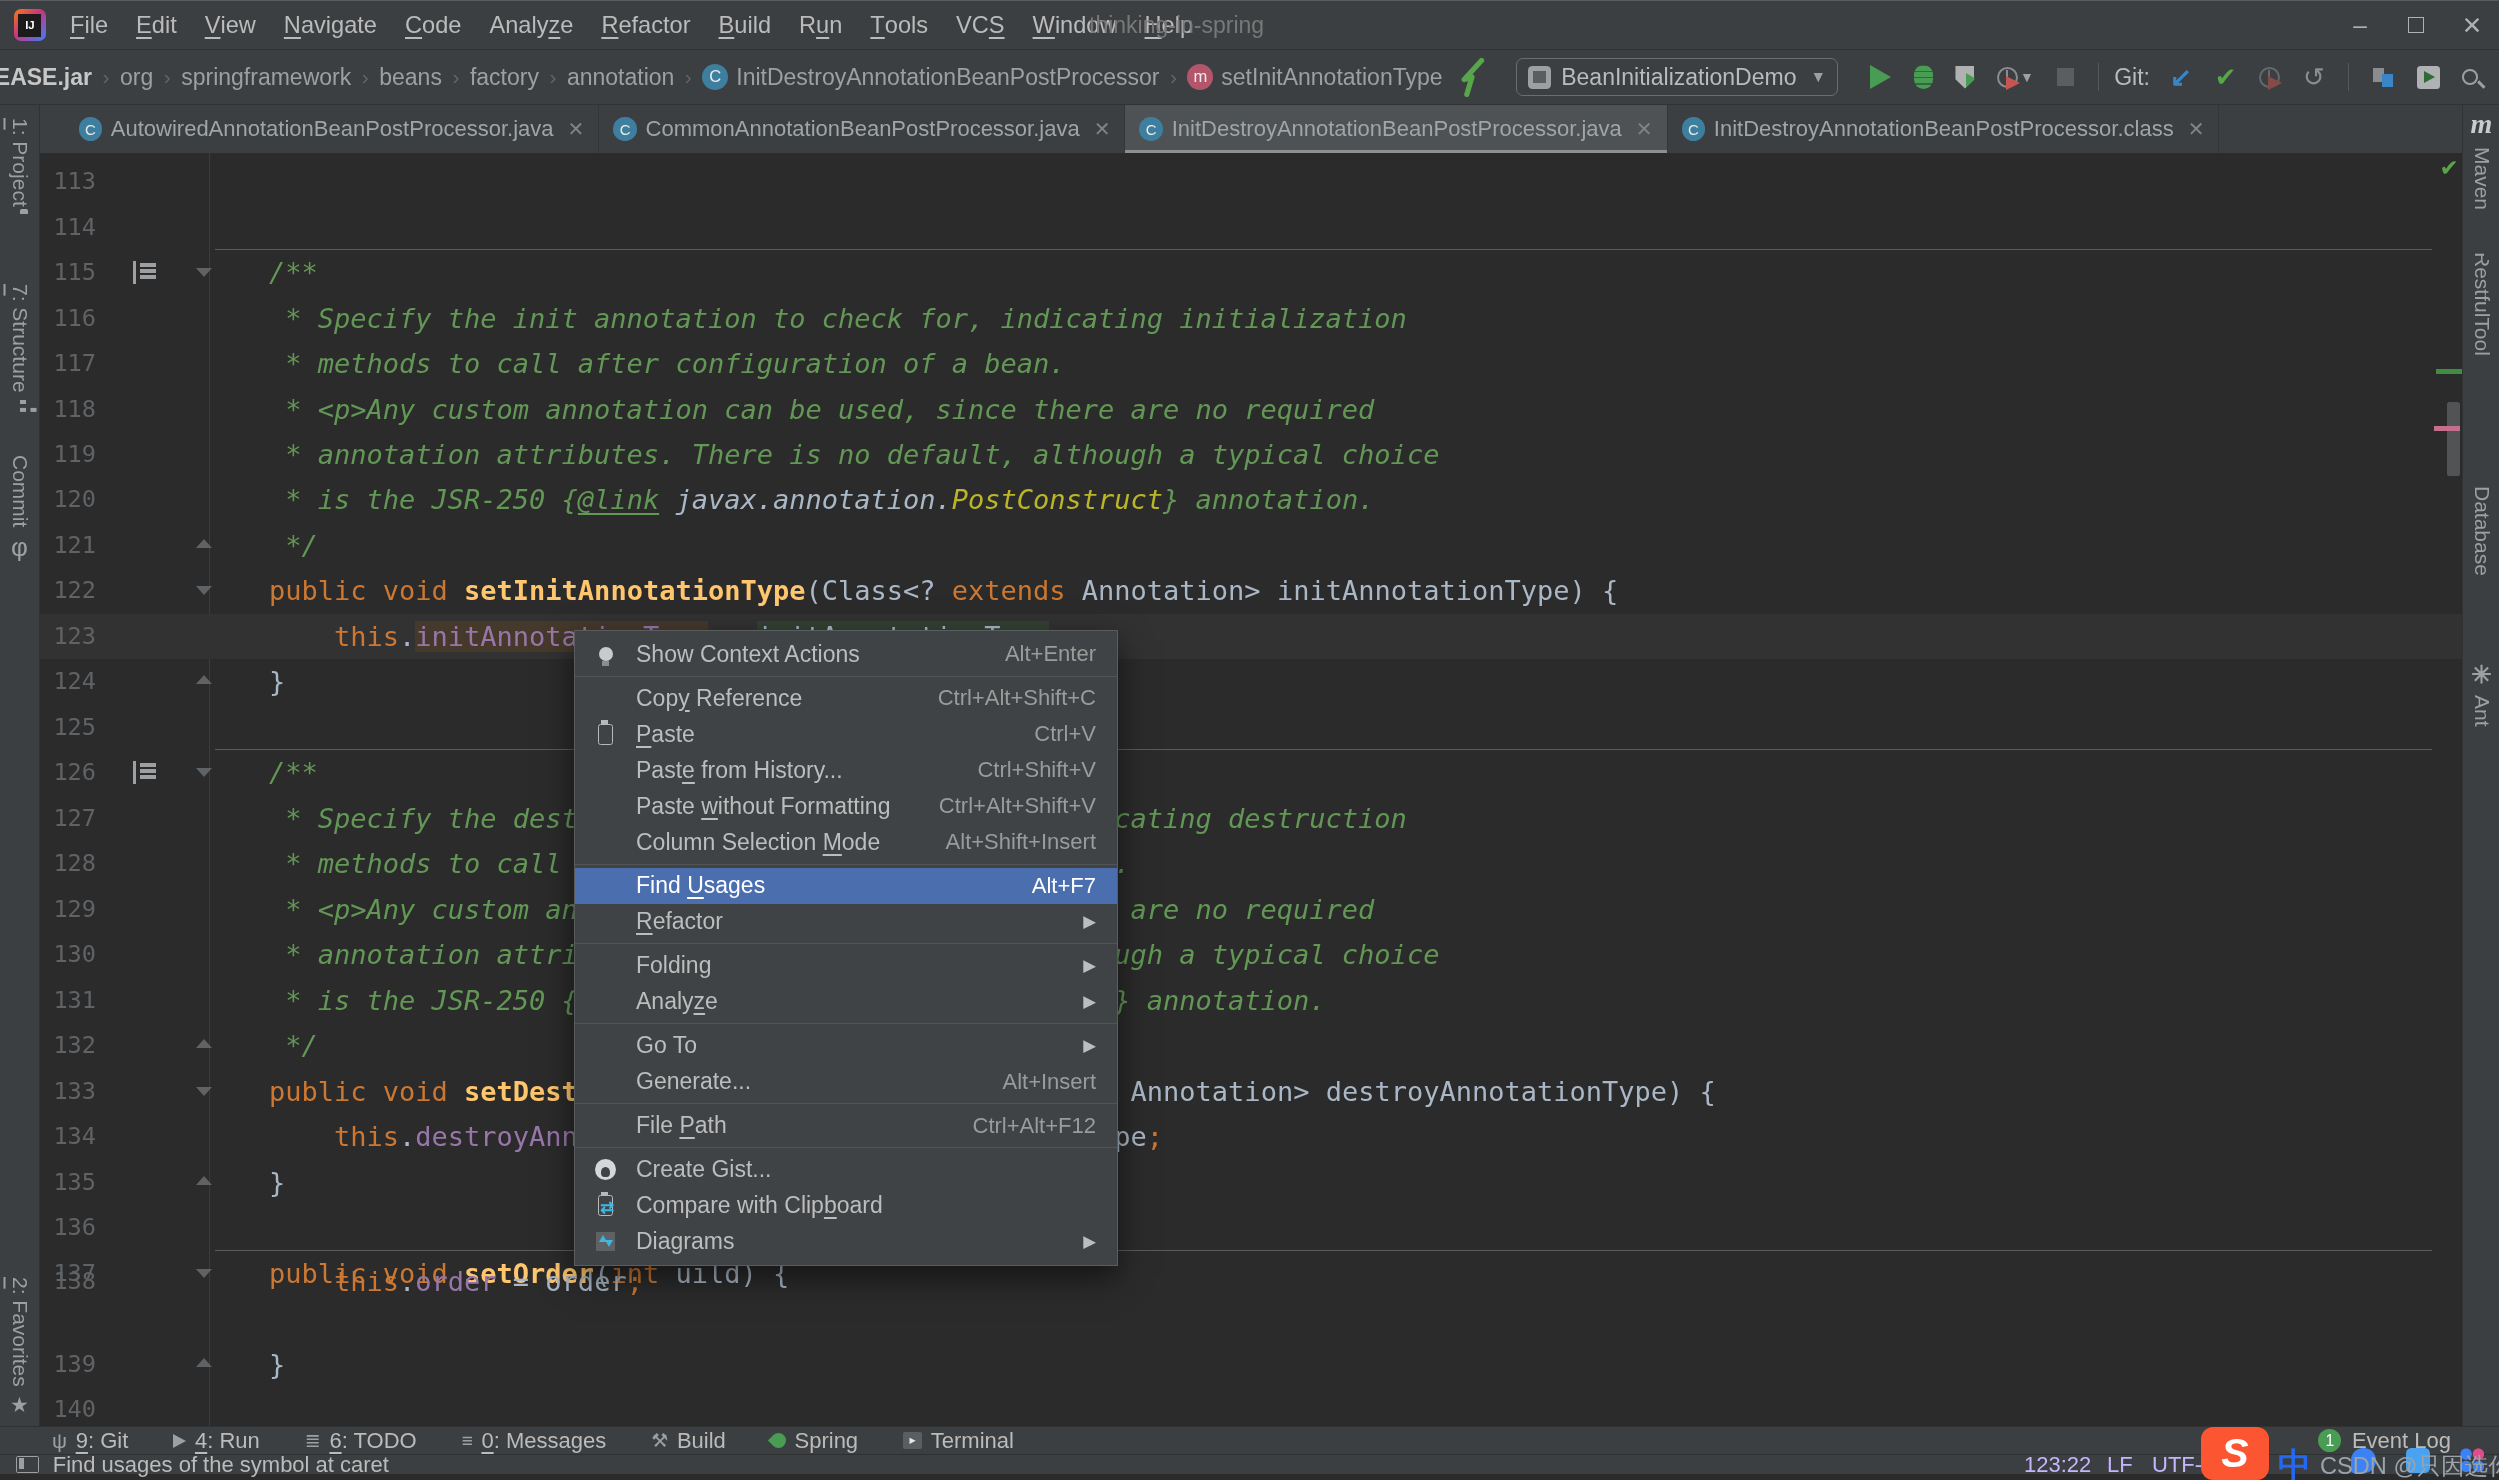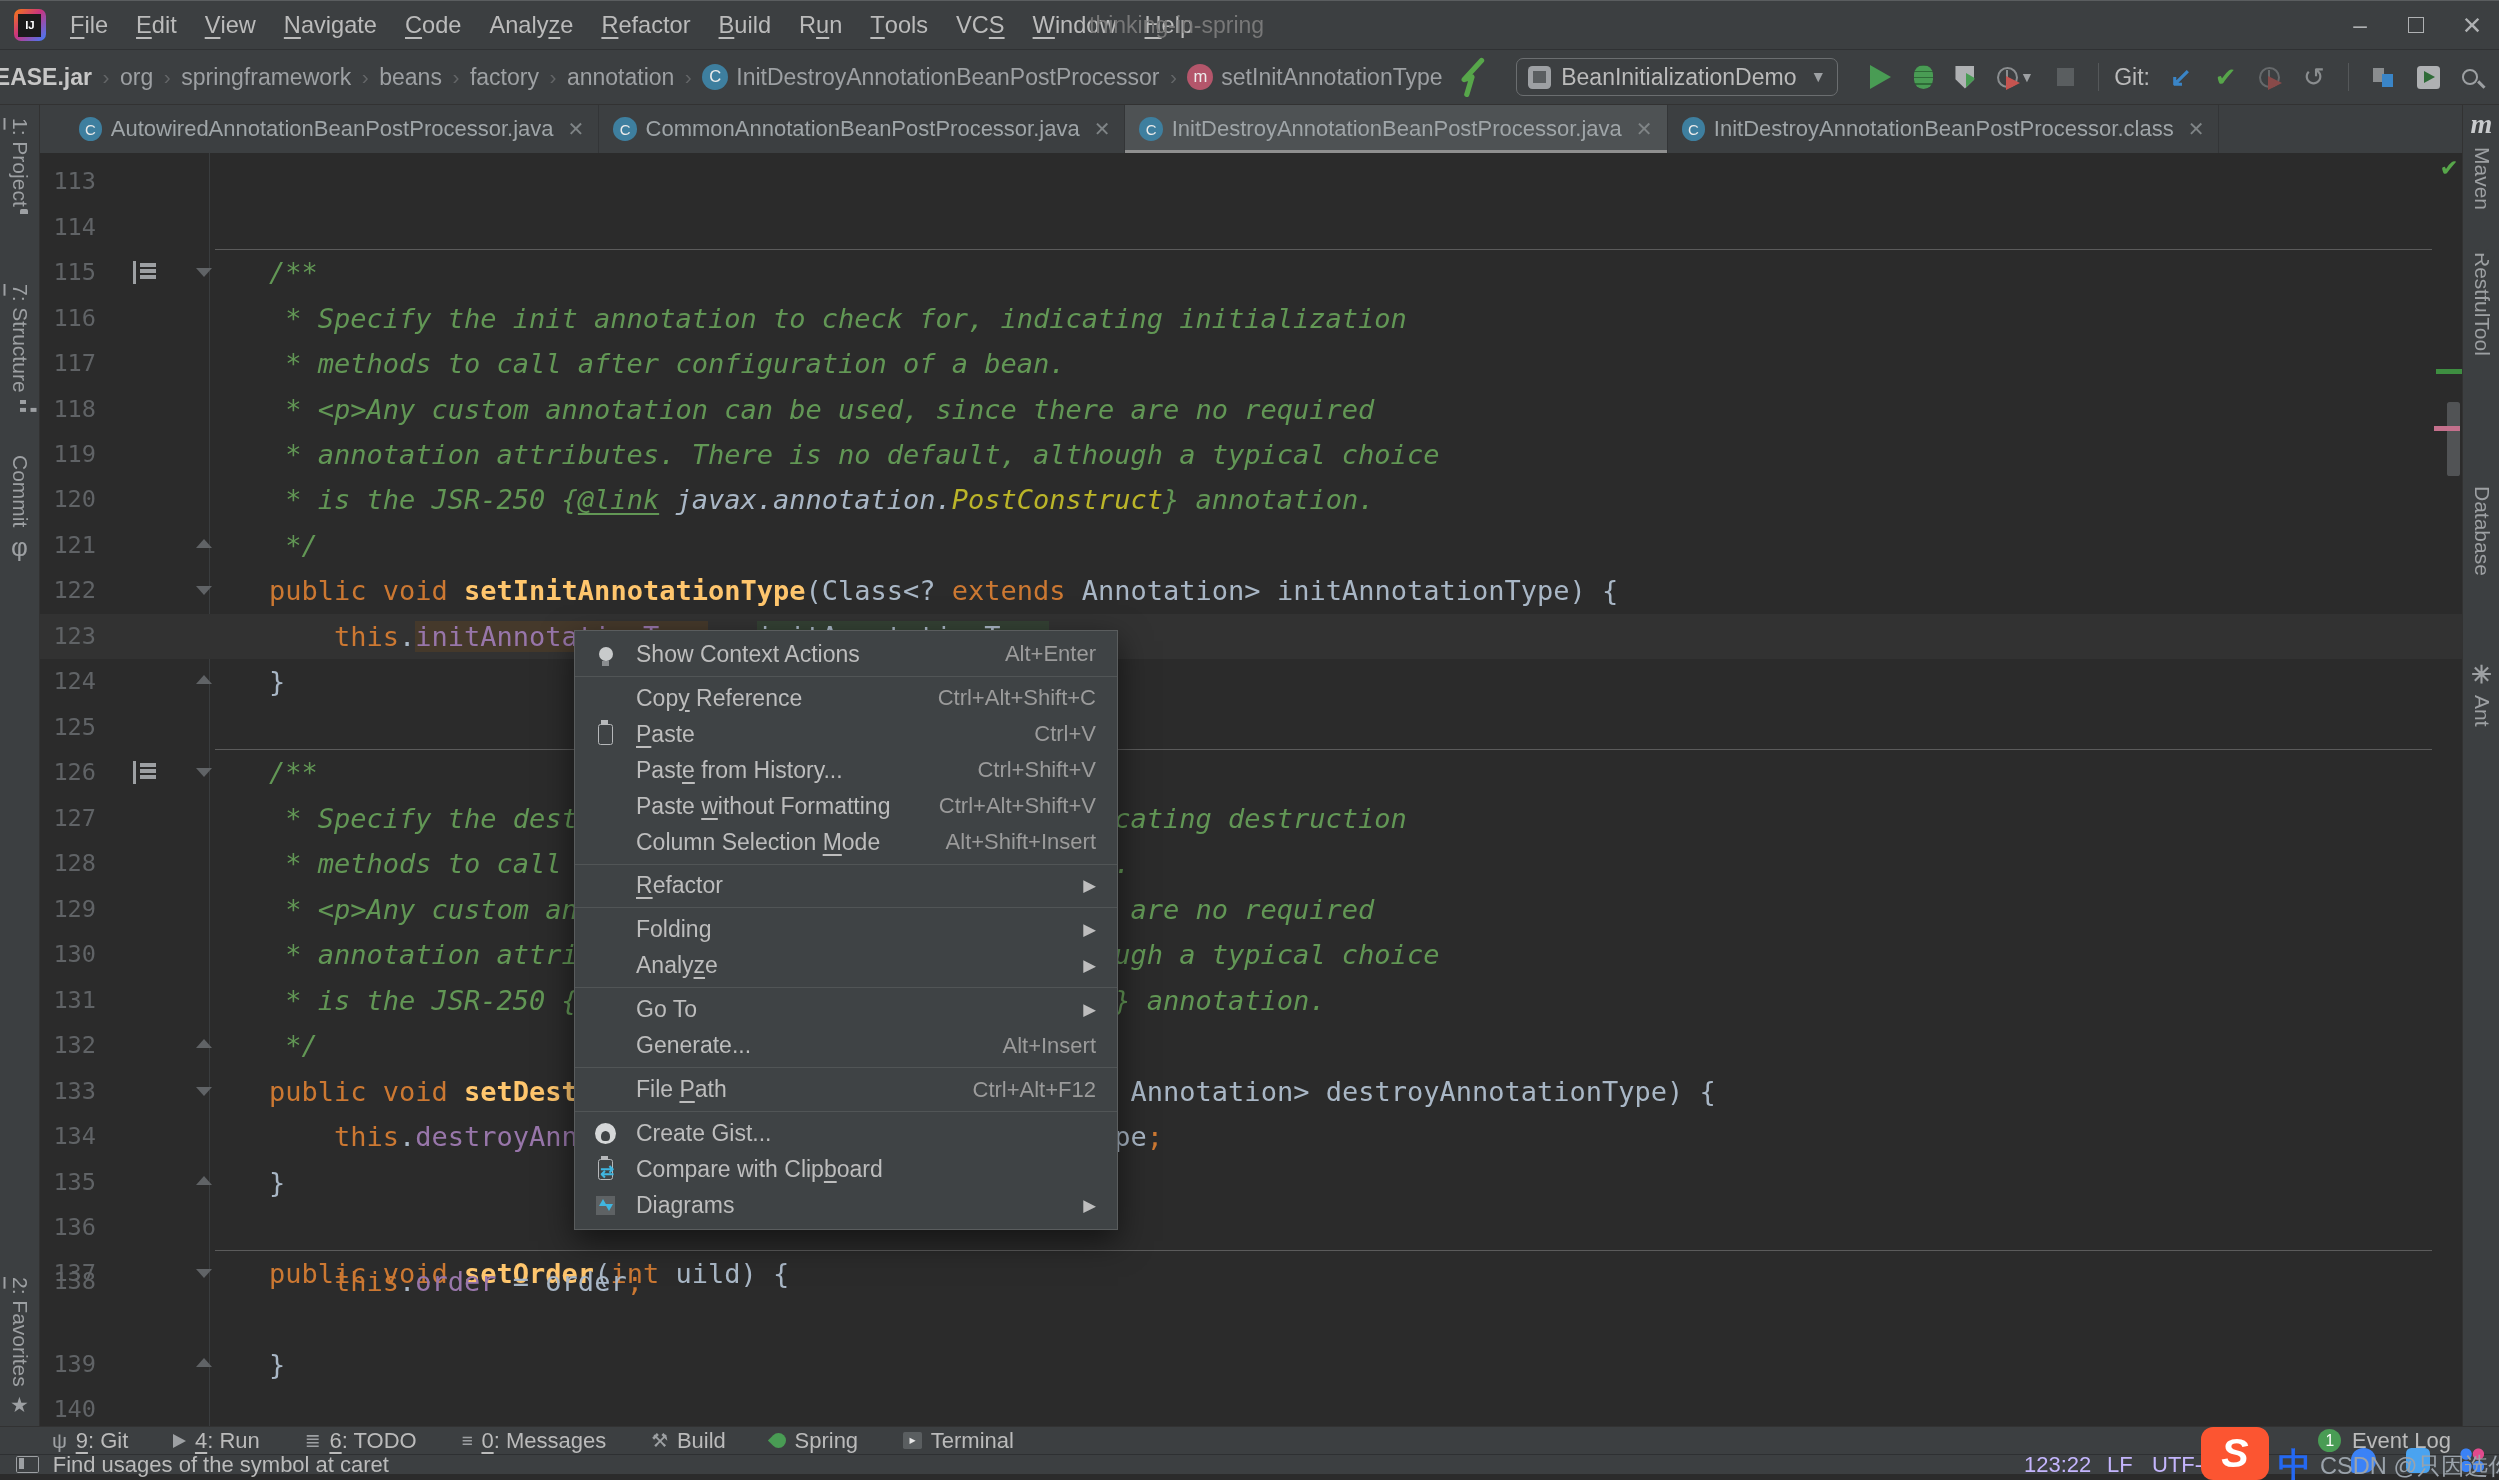--- a/index.html
+++ b/index.html
@@ -419,20 +419,25 @@
             <span class="ic"></span>
             <span class="lbl">Paste <u>w</u>ithout Formatting</span>
             <span class="sc">Ctrl+Alt+Shift+V</span>
           </div>
           <div class="mi">
             <span class="ic"></span>
             <span class="lbl">Column Selection <u>M</u>ode</span>
             <span class="sc">Alt+Shift+Insert</span>
           </div>
           <div class="msep"></div>
+          <div class="mi selected">
+            <span class="ic"></span>
+            <span class="lbl">Find <u>U</u>sages</span>
+            <span class="sc">Alt+F7</span>
+          </div>
           <div class="mi">
             <span class="ic"></span>
             <span class="lbl"><u>R</u>efactor</span>
             <span class="sub">▶</span>
           </div>
           <div class="msep"></div>
           <div class="mi">
             <span class="ic"></span>
             <span class="lbl">Folding</span>
             <span class="sub">▶</span>

